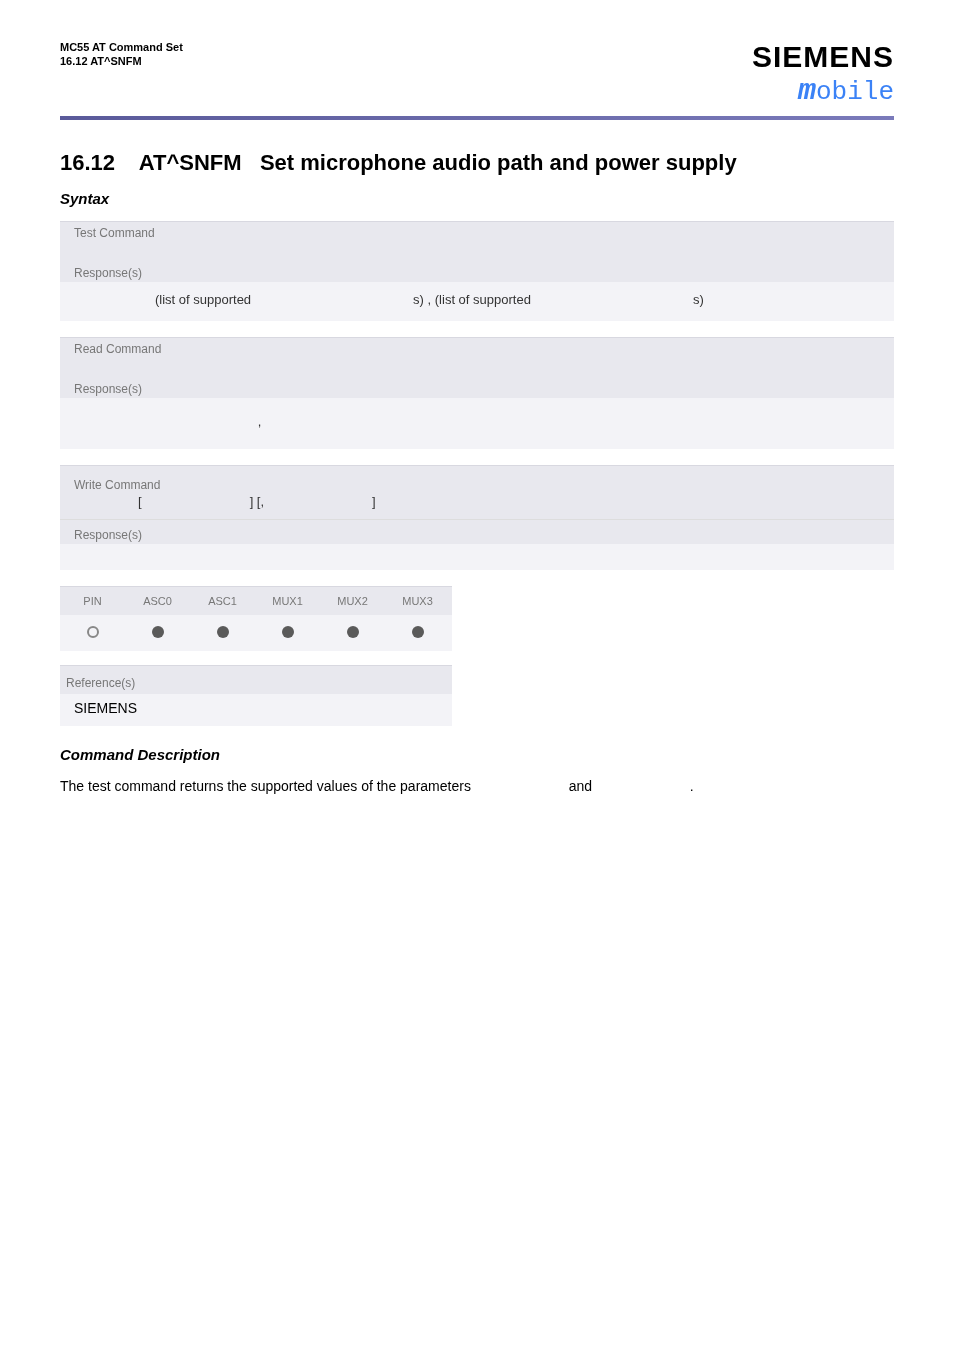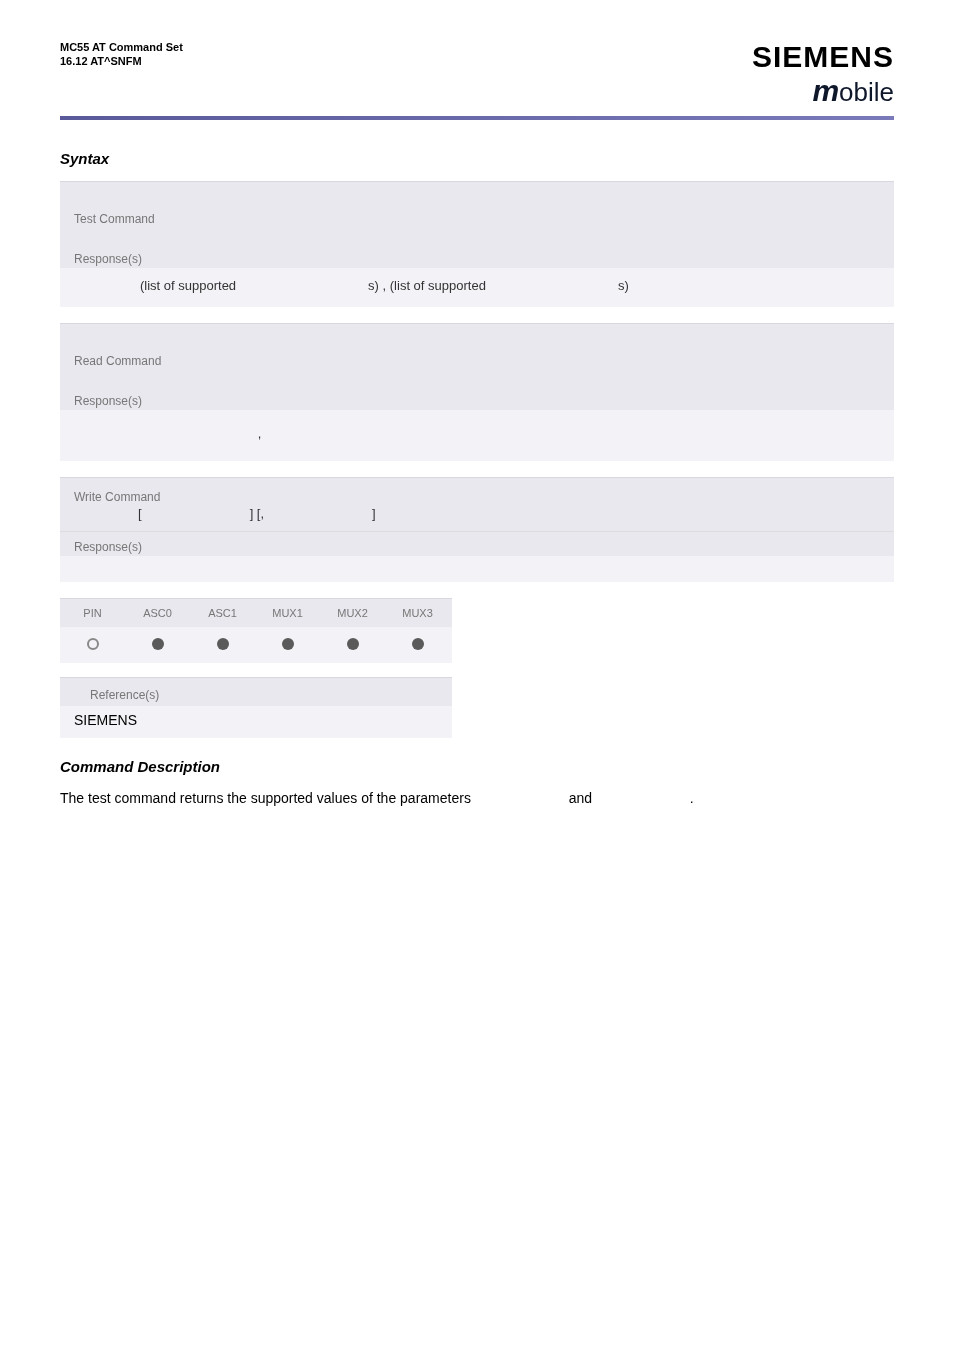--- a/index.html
+++ b/index.html
@@ -4,40 +4,40 @@
 <style>
   * { box-sizing: border-box; margin: 0; padding: 0; }
   html, body { width: 954px; background: #fff; font-family: Arial, Helvetica, sans-serif; color: #000; }
   .page { width: 954px; padding: 40px 60px 50px 60px; }
   .header-row { display: flex; justify-content: space-between; align-items: flex-start; margin-bottom: 8px; }
   .header-left { font-size: 11px; line-height: 1.3; }
   .header-left .title { font-weight: bold; }
   .header-left .subtitle { font-weight: bold; }
   .header-right { text-align: right; }
   .siemens { font-weight: 900; font-size: 30px; letter-spacing: 1px; color: #000; }
-  .mobile { font-size: 26px; color: #0f172a; }
+  .mobile { font-size: 26px; color: #3b82f6; font-family: Liberation Mono, monospace; }
   .mobile .m { font-weight: bold; font-style: italic; font-size: 30px; }
   .hr-top { height: 4px; background: linear-gradient(to right, #5a5a9a, #7a7aba); margin-bottom: 30px; }
   .section-title { font-size: 22px; font-weight: bold; margin-bottom: 14px; }
   .subhead { font-size: 15px; font-weight: bold; font-style: italic; margin: 6px 0 14px 0; }
   .box { border-top: 1px solid #d8d8e0; background: #f3f3f7; margin-bottom: 16px; }
   .box-label { background: #e8e8ee; font-size: 12px; color: #777; padding: 12px 0 8px 14px; }
-  .box-label.thin { padding: 30px 14px 18px 14px; }
+  .box-label.thin { padding: 4px 14px 18px 14px; }
   .box-body { padding: 10px 14px 14px 14px; font-size: 13px; color: #333; min-height: 34px; }
-  .resp-line { display: flex; gap: 6px; flex-wrap: wrap; }
+  .resp-line { display: flex; gap: 21px; flex-wrap: wrap; }
   .resp-line .seg { white-space: pre; }
   .small-box { width: 392px; background: #e8e8ee; border-top: 1px solid #d8d8e0; margin-bottom: 14px; }
   .pin-row { display: flex; height: 28px; align-items: center; }
   .pin-row.head { background: #e8e8ee; font-size: 11px; color: #777; }
   .pin-row.dots { background: #f3f3f7; padding: 6px 0; height: 36px; }
   .pin-cell { width: 65px; text-align: center; }
   .dot-filled { display: inline-block; width: 12px; height: 12px; background: #5a5a5a; border-radius: 50%; }
   .dot-open { display: inline-block; width: 12px; height: 12px; border: 2px solid #888; border-radius: 50%; }
   .ref-box { width: 392px; background: #e8e8ee; border-top: 1px solid #d8d8e0; margin-bottom: 20px; }
-  .ref-head { font-size: 12px; color: #777; padding: 10px 14px 4px 30px; }
+  .ref-head { font-size: 12px; color: #777; padding: 10px 14px 4px 6px; }
   .ref-body { background: #f3f3f7; padding: 6px 14px 10px 14px; font-size: 14px; }
   .body-text { font-size: 14px; line-height: 1.35; margin-bottom: 12px; }
   .write-params { display: flex; gap: 4px; align-items: baseline; font-size: 13px; padding: 2px 14px 10px 14px; background:#f3f3f7; border-top:1px solid #e0e0e8; color:#333;}
 </style>
 </head>
 <body>
 
 <div class="page">
 
   <div class="header-row">
@@ -45,20 +45,25 @@
       <div class="title">MC55 AT Command Set</div>
       <div class="subtitle">16.12 AT^SNFM</div>
     </div>
     <div class="header-right">
       <div class="siemens">SIEMENS</div>
       <div class="mobile"><span class="m">m</span><span>obile</span></div>
     </div>
   </div>
   <div class="hr-top"></div>
 
+  <div class="section-title">
+    <span>16.12</span>&nbsp;&nbsp;&nbsp;
+    <span>AT^SNFM</span>&nbsp;&nbsp;
+    <span>Set microphone audio path and power supply</span>
+  </div>
 
   <div class="subhead">Syntax</div>
 
   <div class="box">
     <div class="box-label thin">Test Command</div>
     <div class="box-label" style="background:#e8e8ee; padding-top:8px; padding-bottom:2px;">Response(s)</div>
     <div class="box-body">
       <div class="resp-line">
         <span style="width:60px; display:inline-block;"></span>
         <span class="seg">(list of supported</span>

